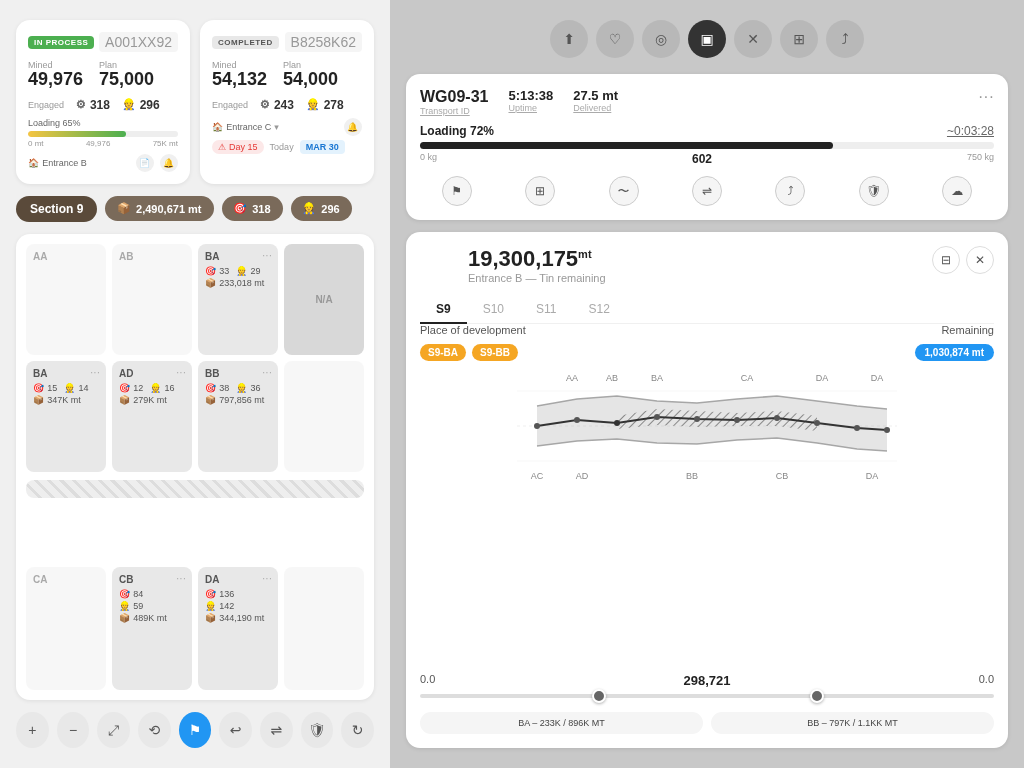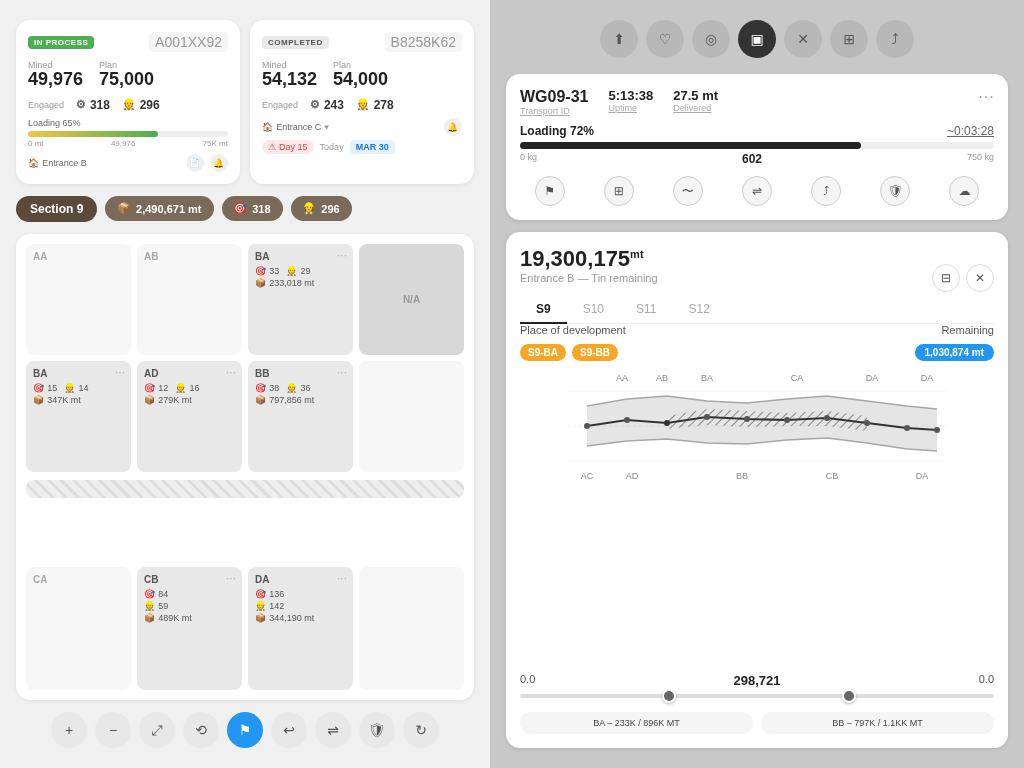--- a/index.html
+++ b/index.html
@@ -6,21 +6,21 @@
     body {
       font-family: -apple-system, BlinkMacSystemFont, 'Segoe UI', sans-serif;
       display: flex;
       width: 1024px;
       height: 768px;
       overflow: hidden;
     }
 
     
     .left-panel {
-      width: 490px;
+      width: 390px;
       background: #f0f0f0;
       padding: 20px 16px;
       display: flex;
       flex-direction: column;
       gap: 12px;
       overflow: hidden;
     }
 
     
     .right-panel {
@@ -517,22 +517,23 @@
       box-shadow: 0 1px 4px rgba(0,0,0,0.1);
       flex: 1;
       overflow: hidden;
       display: flex;
       flex-direction: column;
     }
 
     .data-header {
       display: flex;
       justify-content: space-between;
-      align-items: flex-end;
+      align-items: flex-start;
       margin-bottom: 4px;
+      margin-left: 48px;
     }
 
     .data-total {
       font-size: 22px;
       font-weight: 800;
       color: #222;
     }
 
     .data-total sup {
       font-size: 11px;

